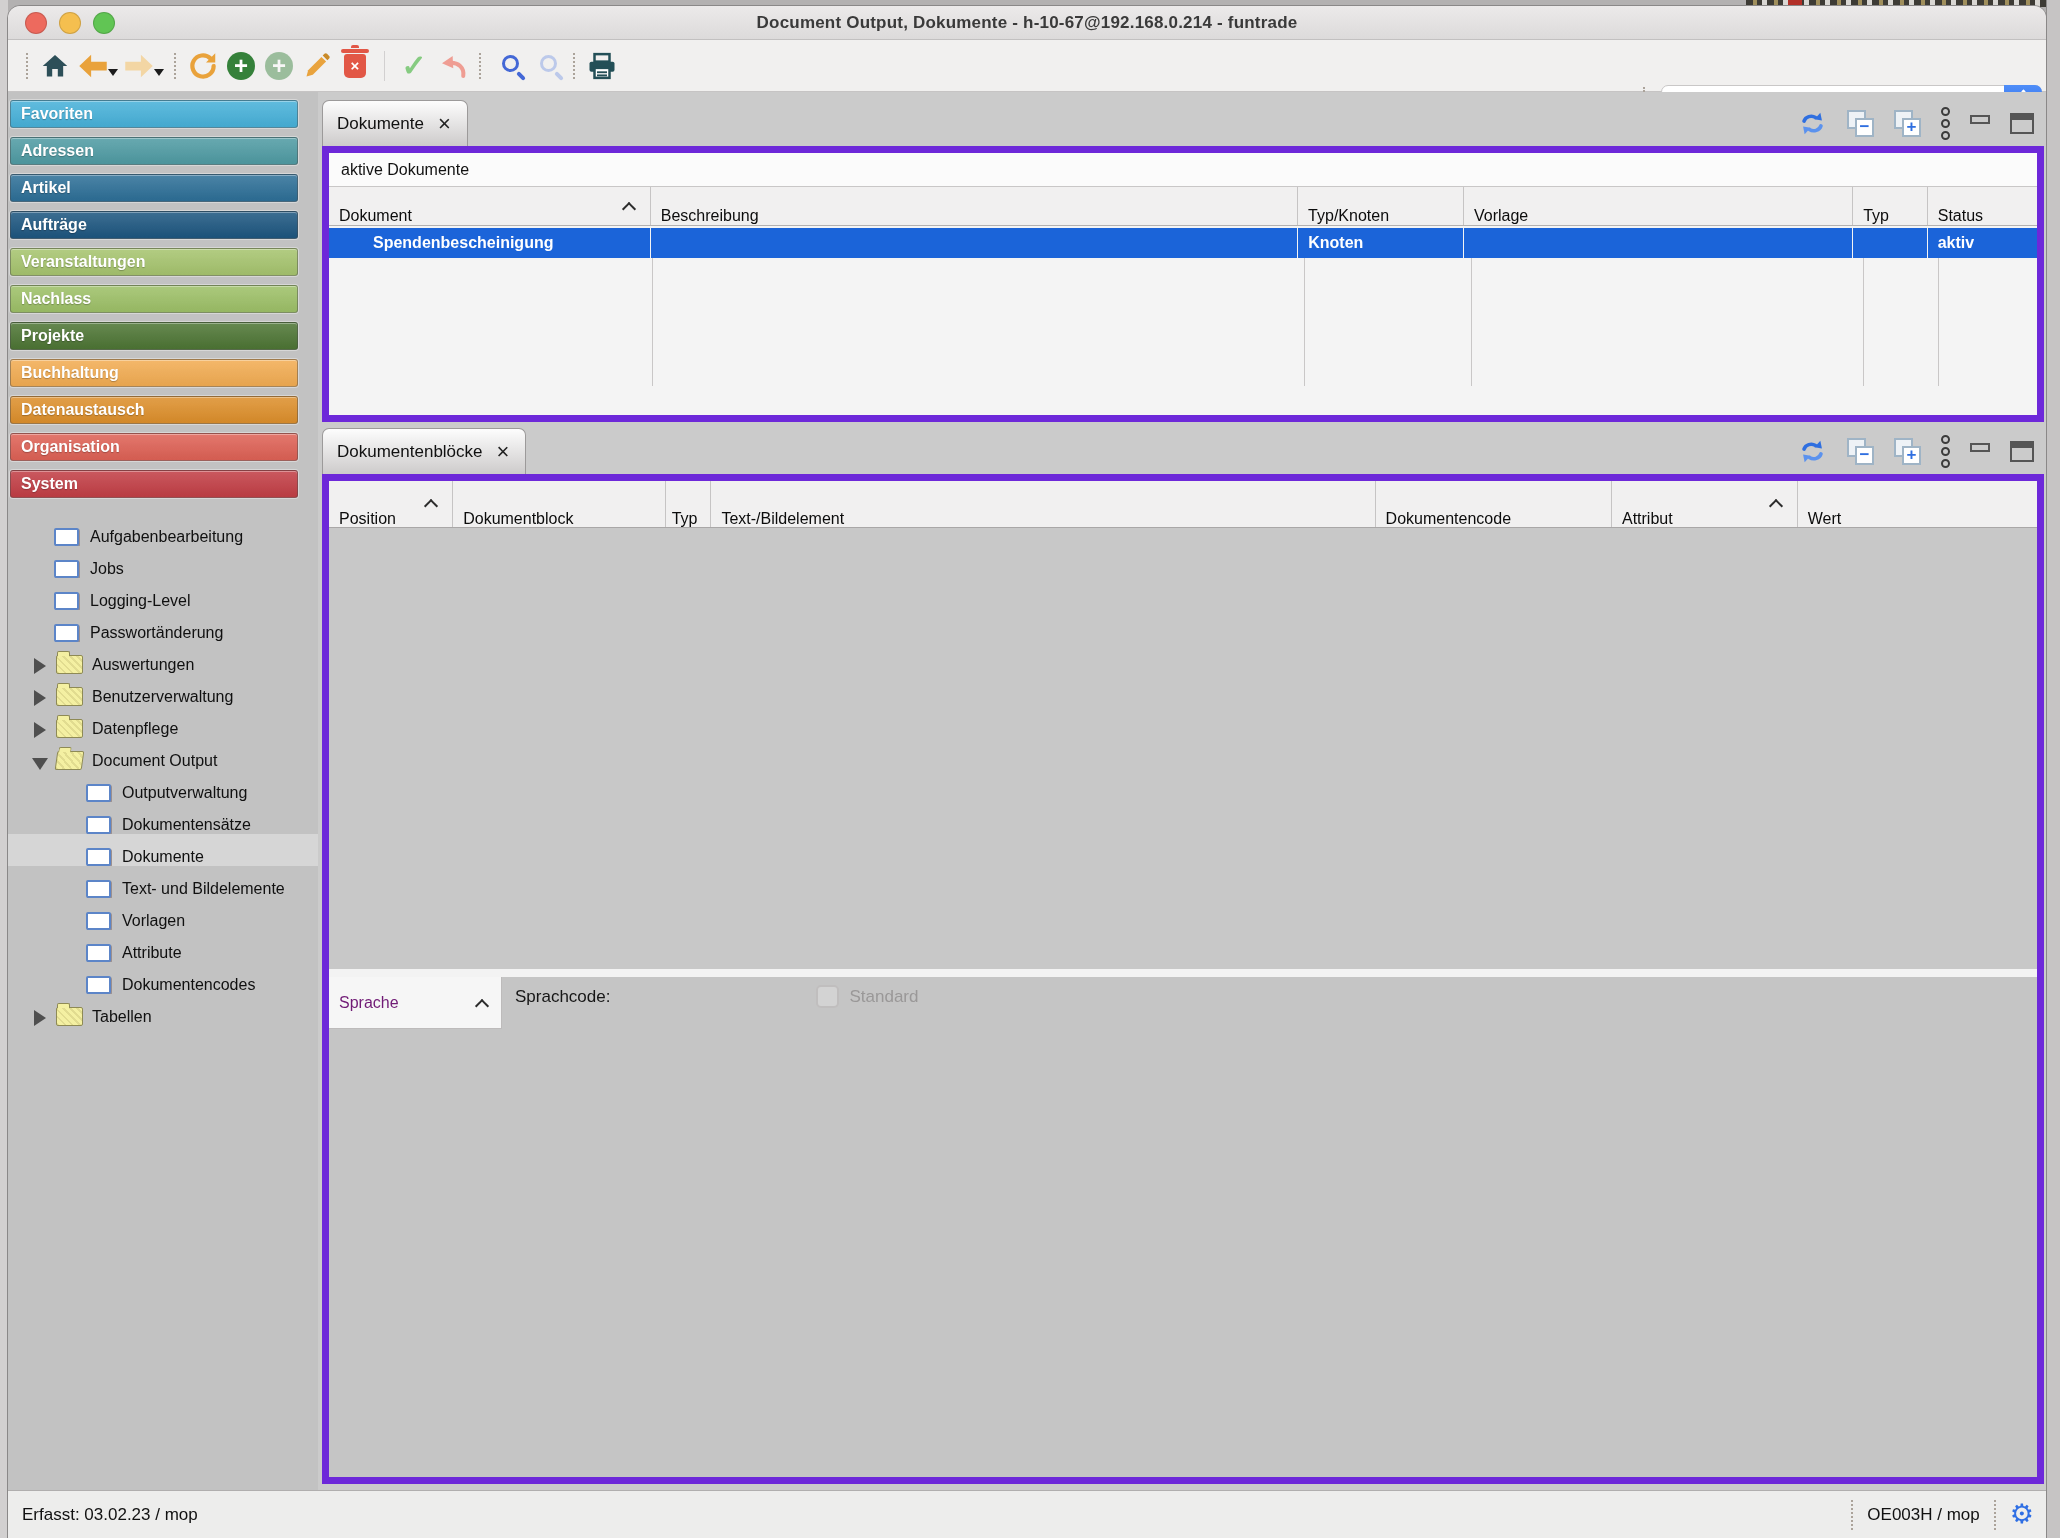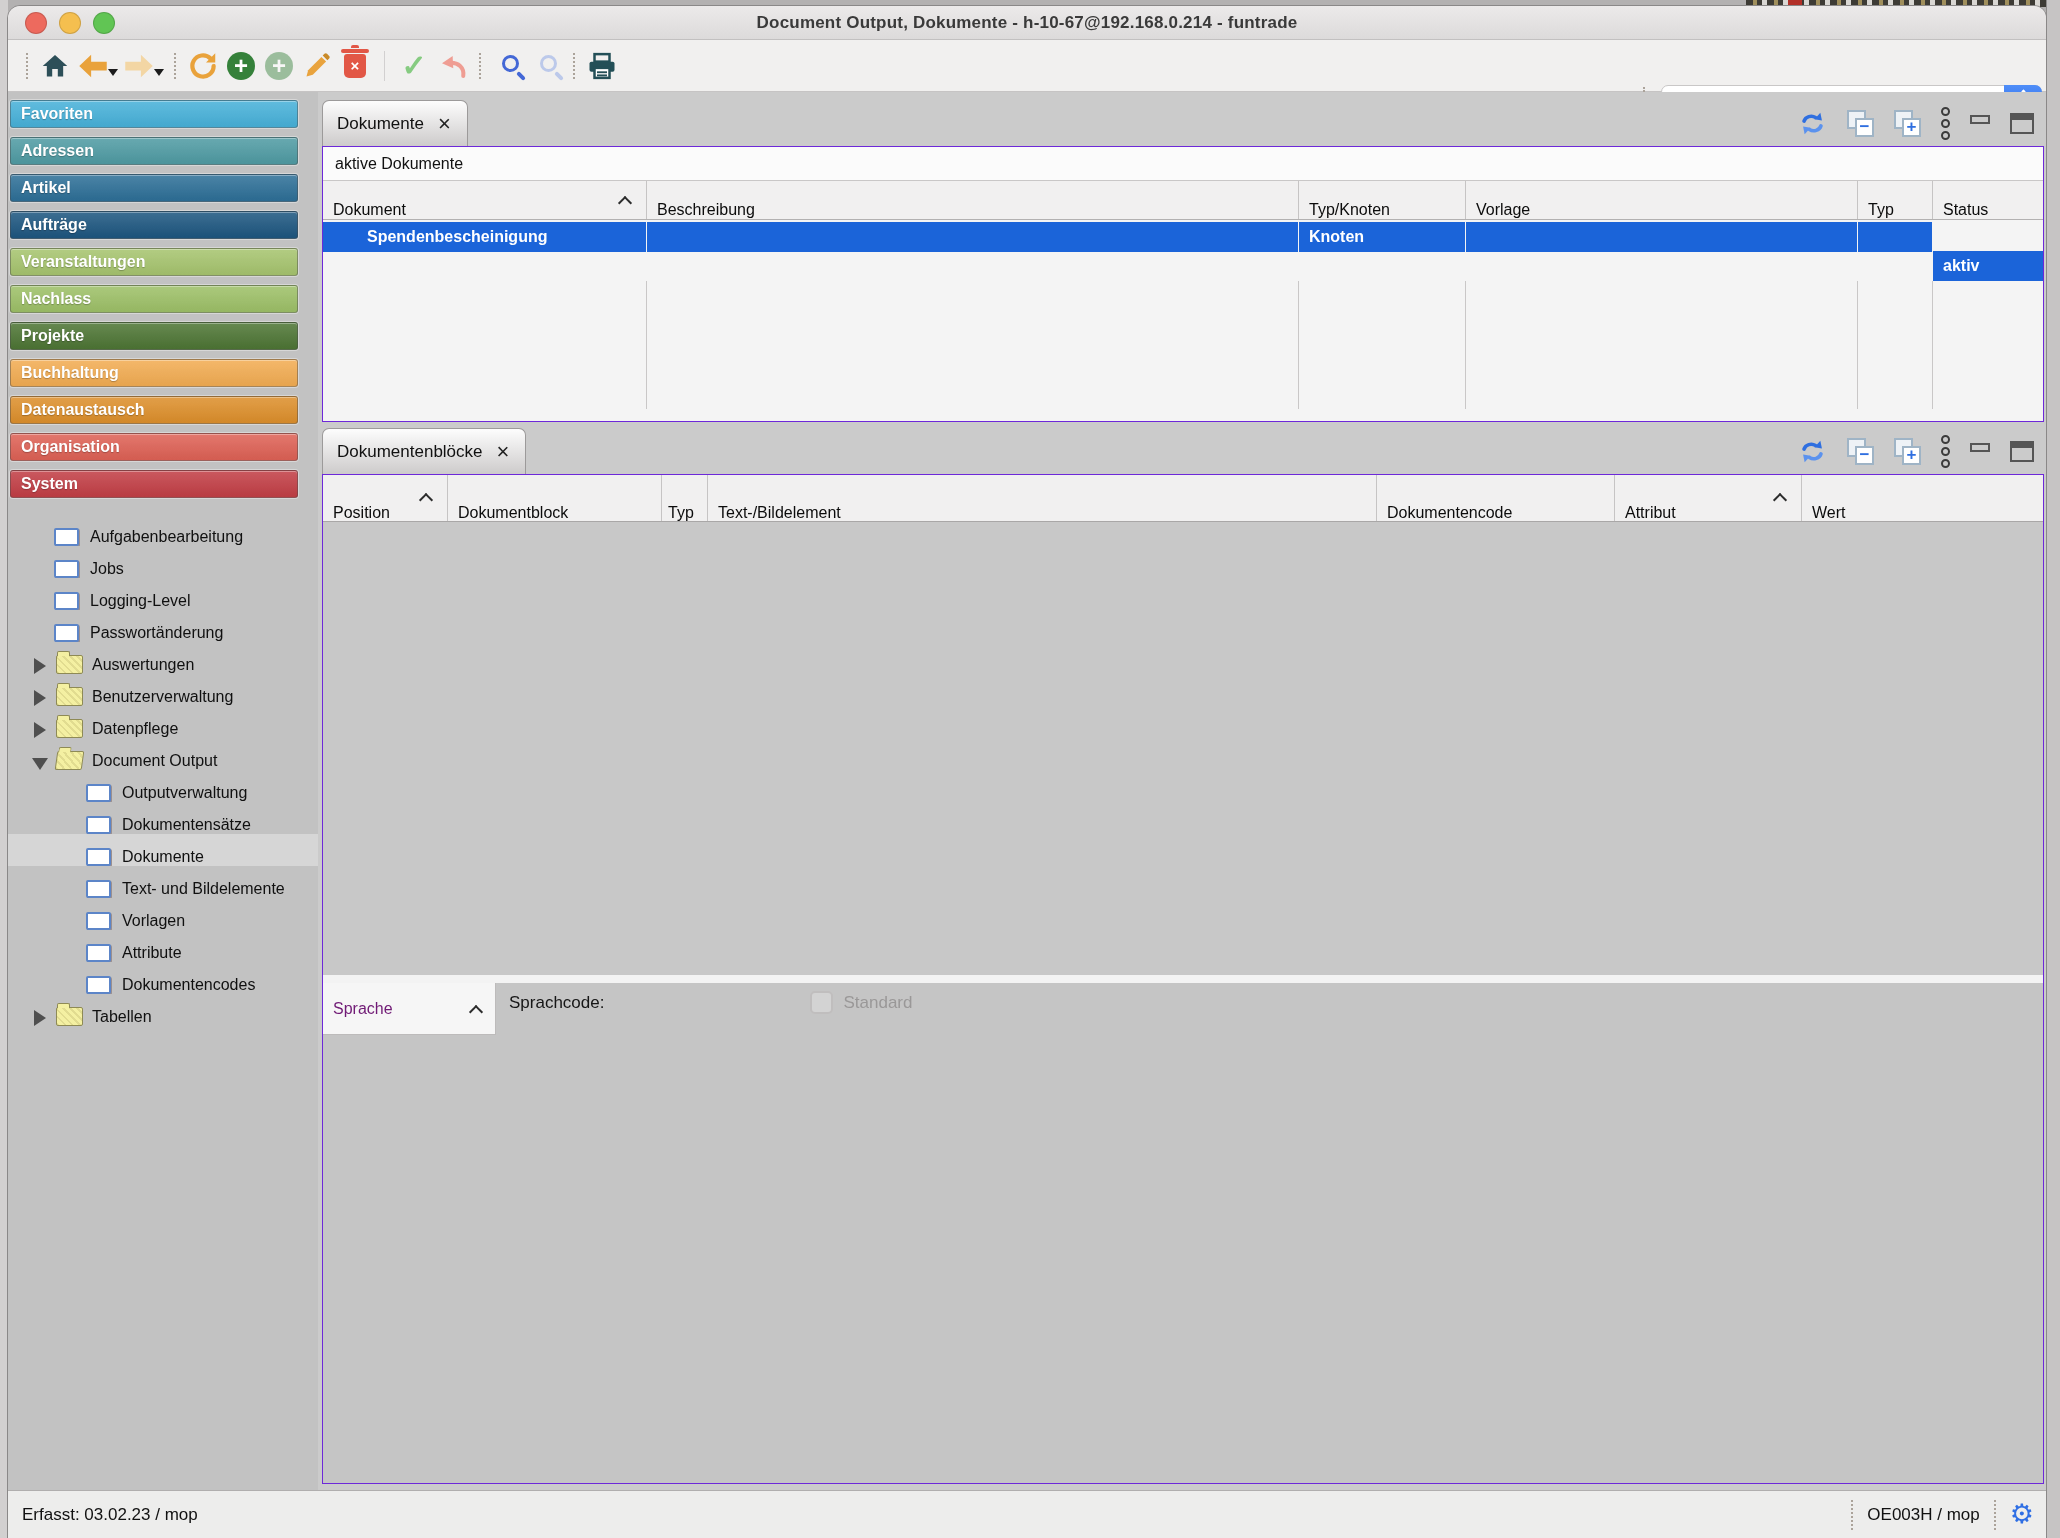--- a/index.html
+++ b/index.html
@@ -93,21 +93,21 @@
   .ptools { position:absolute; right:10px; top:4px; height:38px; display:flex; align-items:center; gap:20px; }
   .winicon { width:27px; height:27px; position:relative; }
   .winicon .back { position:absolute; left:0; top:0; width:19px; height:19px; background:#eef2f6; border:2px solid #9fb4c6; }
   .winicon .front { position:absolute; right:0; bottom:0; width:19px; height:19px; background:#fff; border:2px solid #9fb4c6;
     color:#2f6fe0; font-size:17px; font-weight:700; display:flex; align-items:center; justify-content:center; line-height:0; }
   .kebab { display:flex; flex-direction:column; gap:3px; }
   .kebab span { width:9px; height:9px; border:2px solid #3c3c3c; border-radius:50%; }
   .ico-min { width:20px; height:9px; border:2px solid #555; margin-top:-8px; }
   .ico-max { width:24px; height:21px; border:2px solid #555; border-top:7px solid #555; }
 
-  .pbody { position:absolute; left:0; top:46px; right:0; bottom:0; background:#f4f4f4; border:1px solid #6d28d9; }
+  .pbody { position:absolute; left:0; top:46px; right:0; bottom:0; background:#f4f4f4; border:7px solid #6d28d9; }
   .p1 .pbody { bottom:auto; height:276px; }
 
   .filter-row { height:34px; background:#fbfbfb; border-bottom:1px solid #c9c7c7;
     display:flex; align-items:center; padding-left:12px; font-size:16px; color:#111; }
   .thead { display:flex; background:#f1f0f0; border-bottom:1px solid #b3b1b1; }
   .th { height:38px; display:flex; align-items:flex-end; padding-left:10px; font-size:16px; color:#0c0c0c;
     border-right:1px solid #c6c4c4; position:relative; }
   .th:last-child { border-right:none; }
   .p2 .th { height:47px; }
   .caret { width:10px; height:10px; border-left:2.5px solid #2c2c2c; border-top:2.5px solid #2c2c2c;
@@ -116,21 +116,21 @@
 
   
   .w-dok{width:324px;} .w-besch{width:652px;} .w-tk{width:167px;} .w-vor{width:392px;} .w-typ{width:75px;} .w-stat{width:110px;}
   
   .w2-pos{width:125px;} .w2-block{width:214px;} .w2-typ{width:46px; padding-left:6px;} .w2-text{width:669px;}
   .w2-code{width:238px;} .w2-attr{width:187px;} .w2-wert{width:241px;}
 
   .trow-data { display:flex; margin-top:2px; }
   .td { height:30px; background:#1b64d9; color:#fff; font-size:16px; font-weight:700;
     display:flex; align-items:center; border-right:1px solid #f4f4f4; }
-  .td:last-child { border-right:none;margin-top:29px; }
+  .td:last-child { border-right:none; }
   .td.indent { padding-left:44px; } .td.pad { padding-left:10px; }
   .tbl-empty { position:relative; height:128px; }
   .gridline { position:absolute; top:0; bottom:0; width:1px; background:#c9c7c7; }
 
   .gray-area { position:absolute; left:0; right:0; top:46px; bottom:508px; background:#c8c8c8; border-top:1px solid #a9a7a7; }
   .gap-line { position:absolute; left:0; right:0; bottom:500px; height:8px; background:#f3f3f3; }
   .lang-section { position:absolute; left:0; right:0; bottom:0; height:500px; background:#c5c5c5; }
   .lang-head { position:absolute; left:0; top:0; width:173px; height:52px; background:#f6f6f6;
     border-right:1px solid #bdbbbb; border-bottom:1px solid #bdbbbb;
     display:flex; align-items:center; padding-left:10px; font-size:16px; color:#701a75; }

